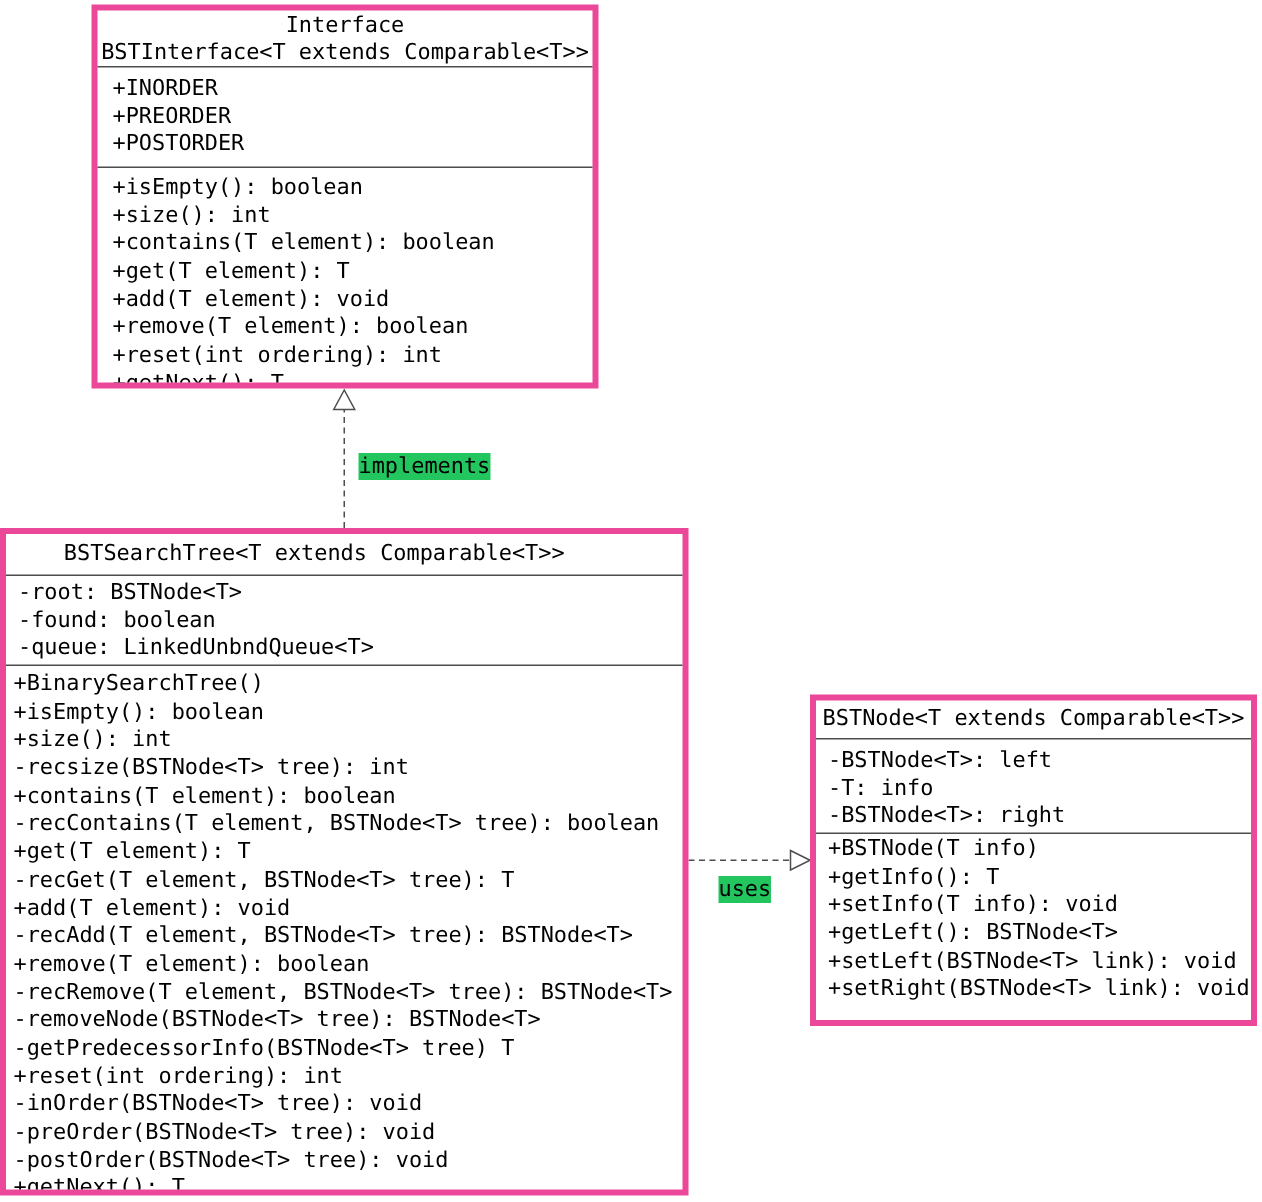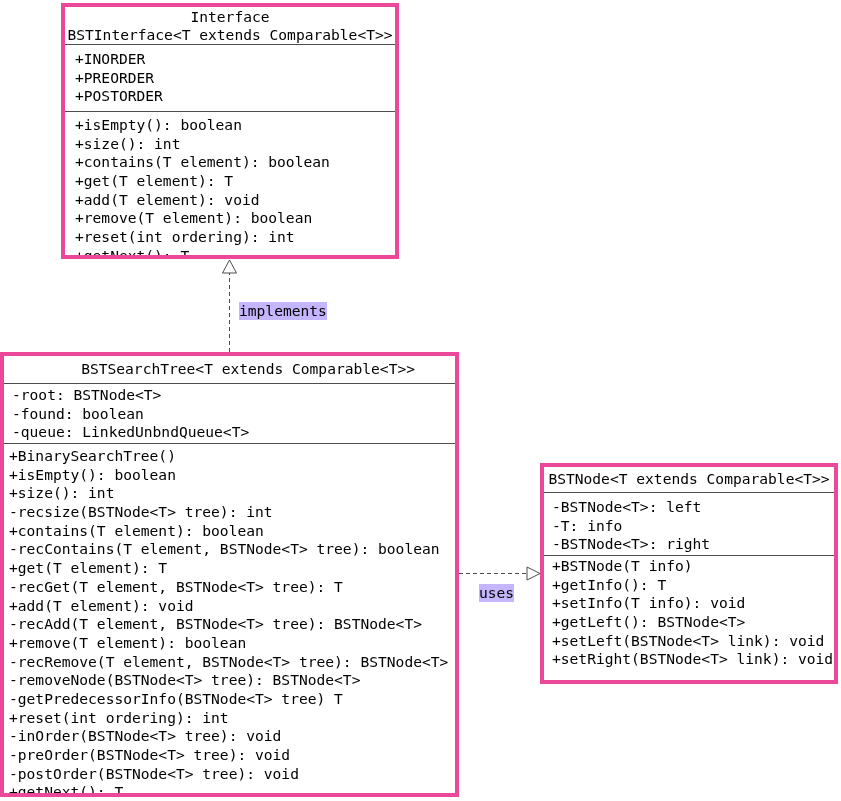--- a/index.html
+++ b/index.html
@@ -32,33 +32,33 @@
   
   #iface-box { left: 61px; top: 3px; width: 338px; height: 256px; }
   #iface-box .title-compartment { height: 37px; padding-top: 1px; }
   #iface-box .title-line { line-height: 18px; height: 18px; }
   #iface-box .fields-compartment { height: 67px; padding: 5px 0 0 10px; }
   #iface-box .methods-compartment { padding: 4px 0 0 10px; }
 
   
   #tree-box { left: 0px; top: 352px; width: 459px; height: 445px; }
   #tree-box .title-compartment { height: 27px; padding-top: 5px; padding-right: 40px; }
-  #tree-box .title-line { line-height: 16px; height: 16px; text-align: right; }
+  #tree-box .title-line { line-height: 16px; height: 16px; }
   #tree-box .fields-compartment { height: 60px; padding: 2px 0 0 8px; }
   #tree-box .methods-compartment { padding: 3px 0 0 5px; }
 
   
   #node-box { left: 540px; top: 463px; width: 298px; height: 221px; }
   #node-box .title-compartment { height: 25px; padding-top: 4px; }
   #node-box .title-line { line-height: 16px; height: 16px; }
   #node-box .fields-compartment { height: 63px; padding: 5px 0 0 8px; }
   #node-box .methods-compartment { padding: 1px 0 0 8px; }
 
   .connectors { position: absolute; left: 0; top: 0; pointer-events: none; }
-  .edge-label { position: absolute; height: 18px; line-height: 18px; white-space: pre; background: #c4b5fd; }
+  .edge-label { position: absolute; height: 18px; line-height: 18px; white-space: pre; background: #22c55e; }
   #implements-label { left: 239px; top: 302px; }
   #uses-label { left: 479px; top: 584px; text-align: center; }
 </style>
 </head>
 <body>
 
 <div class="canvas">
 
   <svg class="connectors" width="841" height="801" viewBox="0 0 841 801">
     <g>

